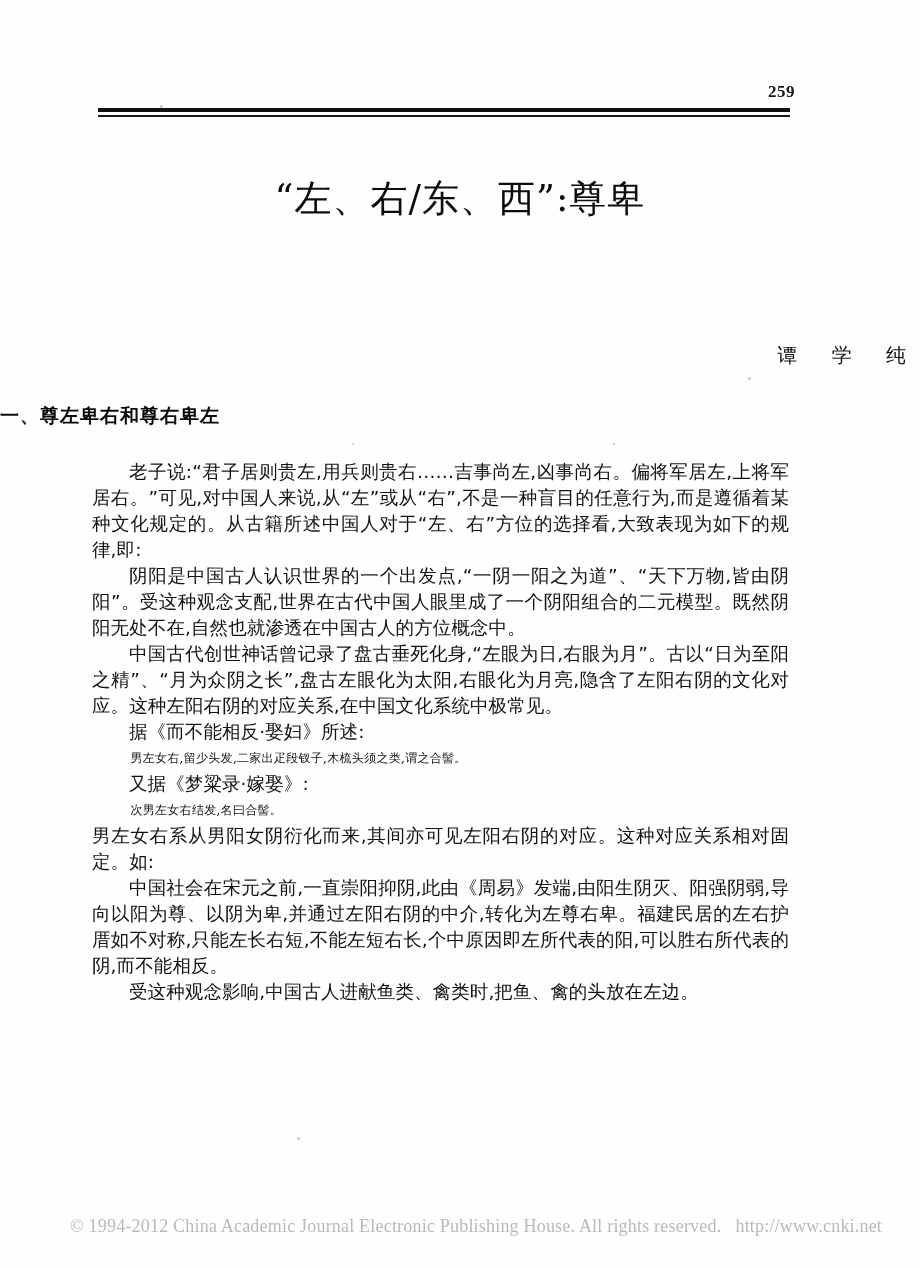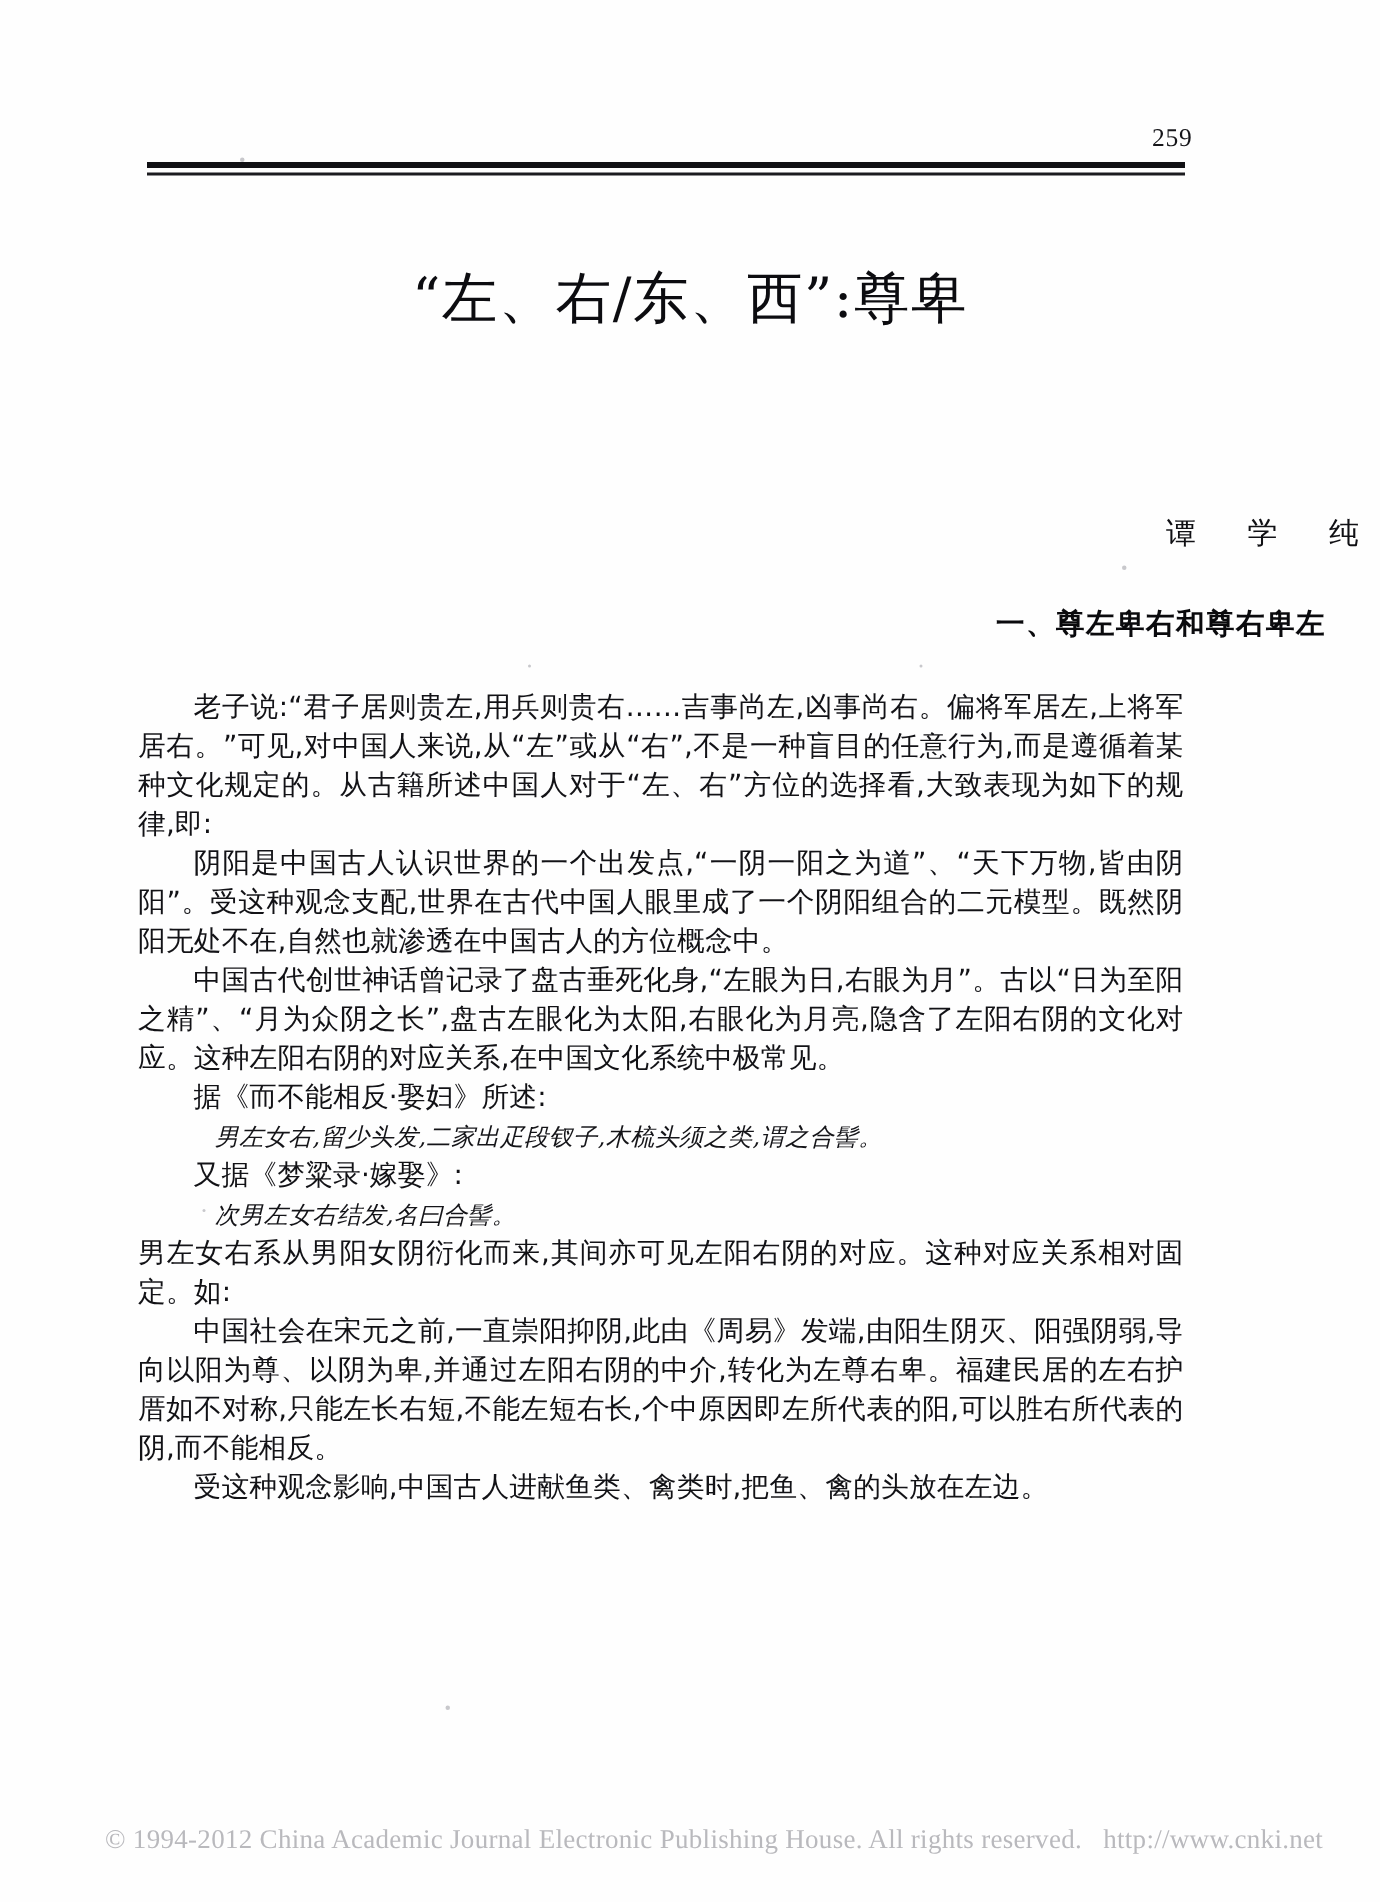--- a/index.html
+++ b/index.html
@@ -29,20 +29,21 @@
     height: 130px;
   }
   .page-number {
     position: absolute;
     right: 125px;
     top: 82px;
     font-family: "Liberation Serif", "DejaVu Serif", serif;
     font-size: 17px;
     letter-spacing: 0.5px;
     color: #16161a;
+    font-weight: bold;
   }
   .rule-thick {
     position: absolute;
     left: 98px;
     top: 108px;
     width: 692px;
     height: 4px;
     background: #101014;
   }
   .rule-thin {
@@ -82,21 +83,21 @@
     letter-spacing: 14px;
     text-indent: 14px;
     color: #101014;
   }
 
   .section-heading {
     position: absolute;
     left: 0;
     top: 403px;
     width: 884px;
-    text-align: right;
+    text-align: left;
     font-family: "DejaVu Sans", "Liberation Sans", sans-serif;
     font-weight: bold;
     font-size: 19px;
     letter-spacing: 1px;
     color: #0a0a0d;
   }
 
   
   .body-text {
     position: absolute;
@@ -111,26 +112,25 @@
     line-height: 26px;
     color: #121216;
     text-align: justify;
     text-justify: inter-ideograph;
     text-indent: 2em;
     letter-spacing: 0.1px;
   }
   p.quote {
     margin: 0;
     font-family: "DejaVu Serif", "Liberation Serif", serif;
-    font-size: 16px;
+    font-size: 12px;
     line-height: 26px;
     color: #141418;
     text-indent: 3.2em;
     letter-spacing: 0.3px;
-    font-style: italic;
   }
   p.noindent {
     text-indent: 0;
   }
 
   
   .footer {
     position: absolute;
     left: 38px;
     top: 1216px;

